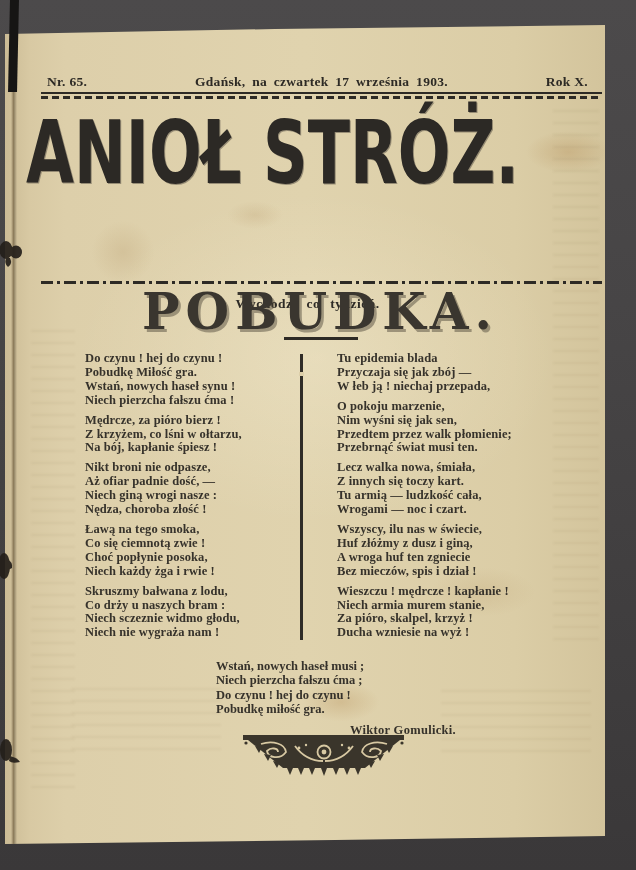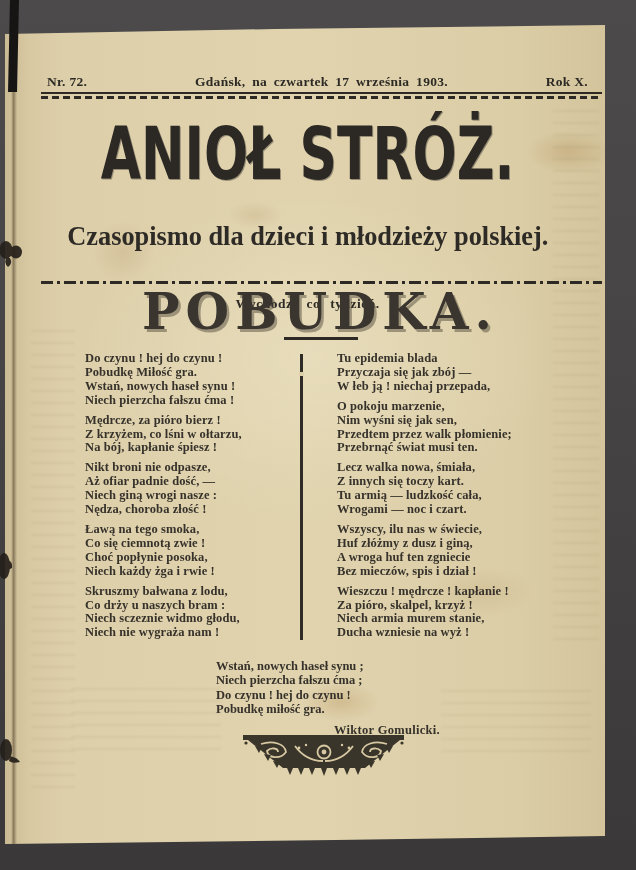--- a/index.html
+++ b/index.html
@@ -46,23 +46,24 @@
   .issue-row .right{position:absolute;right:14px;}
   .double-rule{
     position:absolute;left:36px;top:92px;width:561px;height:7px;
     border-top:2px solid #2d2a25;
   }
   .double-rule::after{
     content:"";display:block;margin-top:2px;height:2.5px;
     background:repeating-linear-gradient(90deg,#2d2a25 0 7px,transparent 7px 11px);
   }
   .main-title{
-    position:absolute;left:0;top:100px;width:605px;text-align:center;color:#2c2925;
-    font-family:"DejaVu Sans", sans-serif;font-weight:bold;font-size:52px;line-height:82px;
+    position:absolute;left:0;top:100px;width:605px;text-align:left;color:#2c2925;
+    font-family:"DejaVu Sans", sans-serif;font-weight:bold;font-size:62px;line-height:82px;
     white-space:nowrap;
+    padding-left:21px;
   }
   .main-title .stretch{display:inline-block;transform:scaleY(1.40);transform-origin:50% 12%;
     text-shadow:1px 1px 0 rgba(44,41,37,.4);}
   .subtitle{
     position:absolute;left:0;top:220px;width:605px;text-align:center;color:#2e2b26;
     font-weight:bold;font-size:28px;white-space:nowrap;
   }
   .subtitle .squeeze{display:inline-block;transform:scaleX(.94);transform-origin:center;}
   .frequency{
     position:absolute;left:0;top:259px;width:605px;text-align:center;color:#2e2b26;
@@ -90,42 +91,39 @@
   .col-right{left:332px;}
   .stanza{margin-bottom:6px;}
   .divider{
     position:absolute;left:295px;top:354px;width:2.5px;height:286px;background:#2f2c27;
   }
   .divider .gap{position:absolute;left:-1px;top:18px;width:5px;height:4px;background:#ddcfaa;}
   .closing{
     position:absolute;left:211px;top:659px;width:240px;
     font-size:12.5px;font-weight:bold;color:#36322b;line-height:14.4px;
   }
-  .author{margin-top:6px;margin-left:118px;letter-spacing:.3px;}
+  .author{margin-top:6px;margin-left:118px;letter-spacing:.3px;text-align:right;}
   .ornament{position:absolute;left:238px;top:735px;}
 </style>
 </head>
 <body>
 
 <div class="paper">
 
   <div class="issue-row">
-    <span class="left">Nr. 72.</span>
+    <span class="left">Nr. 65.</span>
     <span class="center">Gdańsk, na czwartek 17 września 1903.</span>
     <span class="right">Rok X.</span>
   </div>
   <div class="double-rule"></div>
 
   <div class="main-title">
     <span class="stretch">ANIOŁ STRÓŻ.</span>
   </div>
 
-  <div class="subtitle">
-    <span class="squeeze">Czasopismo dla dzieci i młodzieży polskiej.</span>
-  </div>
   <div class="frequency">Wychodzi co tydzień.</div>
   <div class="dashdot-rule"></div>
 
   <div class="article-title">POBUDKA.</div>
   <div class="title-rule"></div>
 
   <div class="poem-col col-left">
     <div class="stanza">
         <div class="line">Do czynu ! hej do czynu !</div>
         <div class="line">Pobudkę Miłość gra.</div>
@@ -180,29 +178,29 @@
         <div class="line">Wrogami — noc i czart.</div>
       </div>
     <div class="stanza">
         <div class="line">Wszyscy, ilu nas w świecie,</div>
         <div class="line">Huf złóżmy z dusz i giną,</div>
         <div class="line">A wroga huf ten zgniecie</div>
         <div class="line">Bez mieczów, spis i dział !</div>
       </div>
     <div class="stanza">
         <div class="line">Wieszczu ! mędrcze ! kapłanie !</div>
+        <div class="line">Niech armia murem stanie,</div>
         <div class="line">Za pióro, skalpel, krzyż !</div>
-        <div class="line">Niech armia murem stanie,</div>
         <div class="line">Ducha wzniesie na wyż !</div>
       </div>
   </div>
 
   <div class="closing">
     <div>
-        <div class="line">Wstań, nowych haseł synu ;</div>
+        <div class="line">Wstań, nowych haseł musi ;</div>
         <div class="line">Niech pierzcha fałszu ćma ;</div>
         <div class="line">Do czynu ! hej do czynu !</div>
         <div class="line">Pobudkę miłość gra.</div>
       </div>
     <div class="author">Wiktor Gomulicki.</div>
   </div>
 
   <svg class="ornament" width="162" height="44" viewBox="0 0 162 44">
     <rect x="0" y="0" width="161" height="5" fill="#3a352b"></rect>
     <path d="M5,5 L157,5 L122,33 L40,33 Z" fill="#3a352b"></path>

